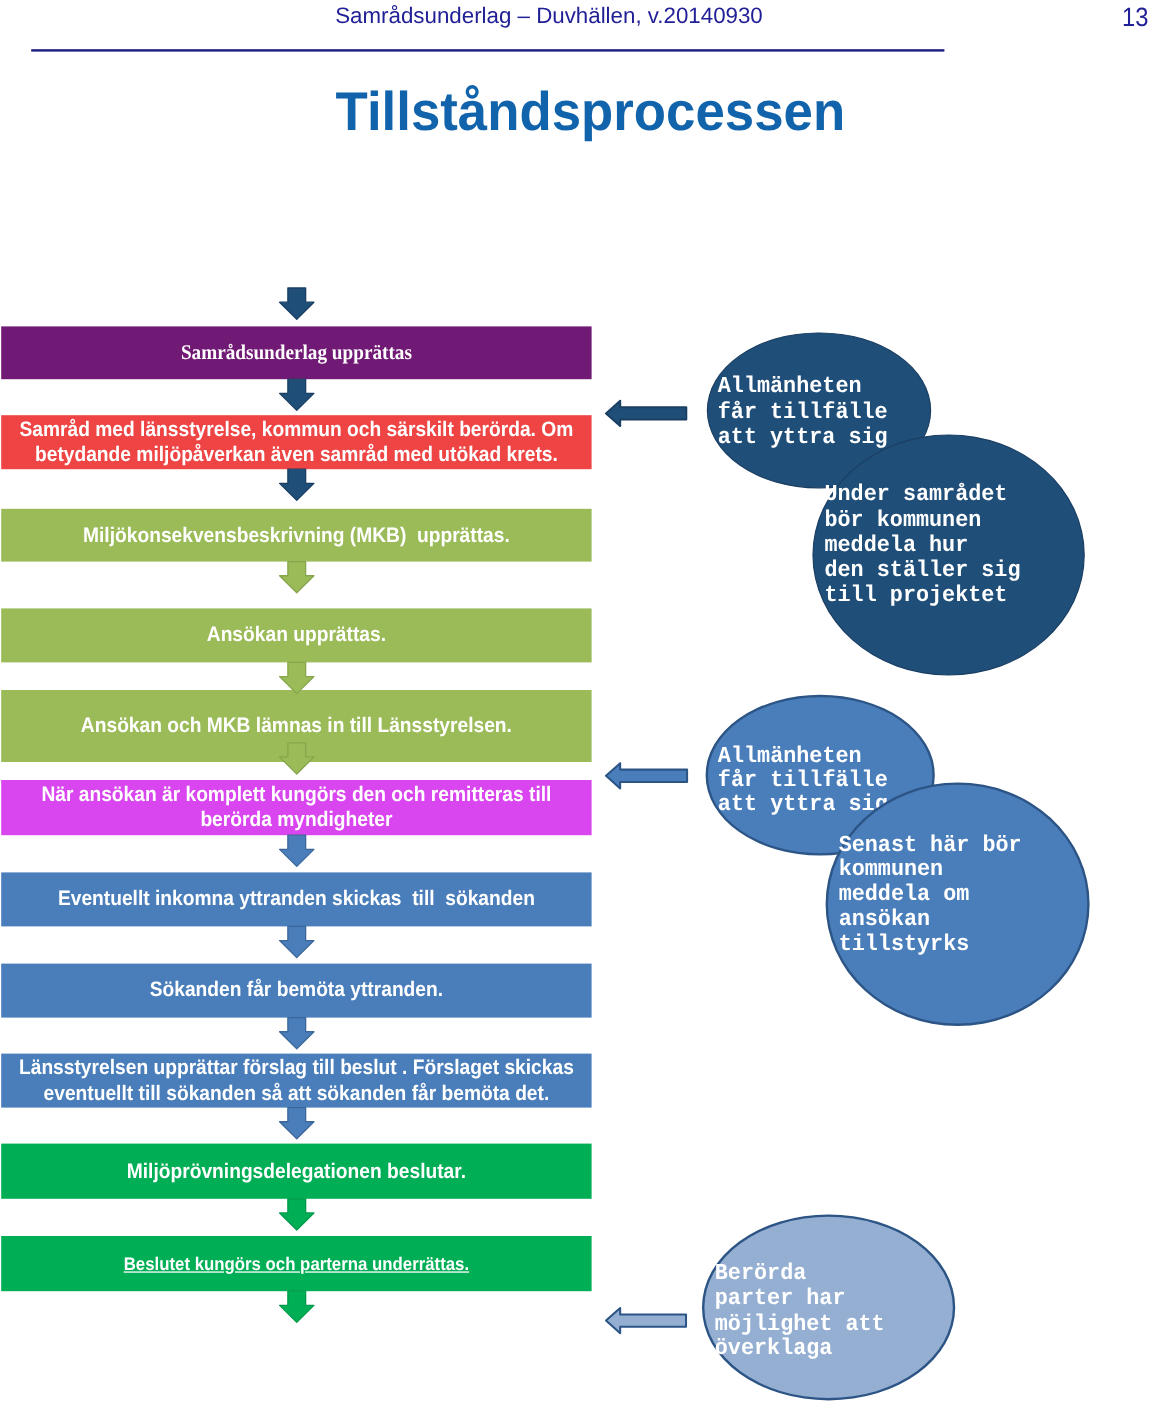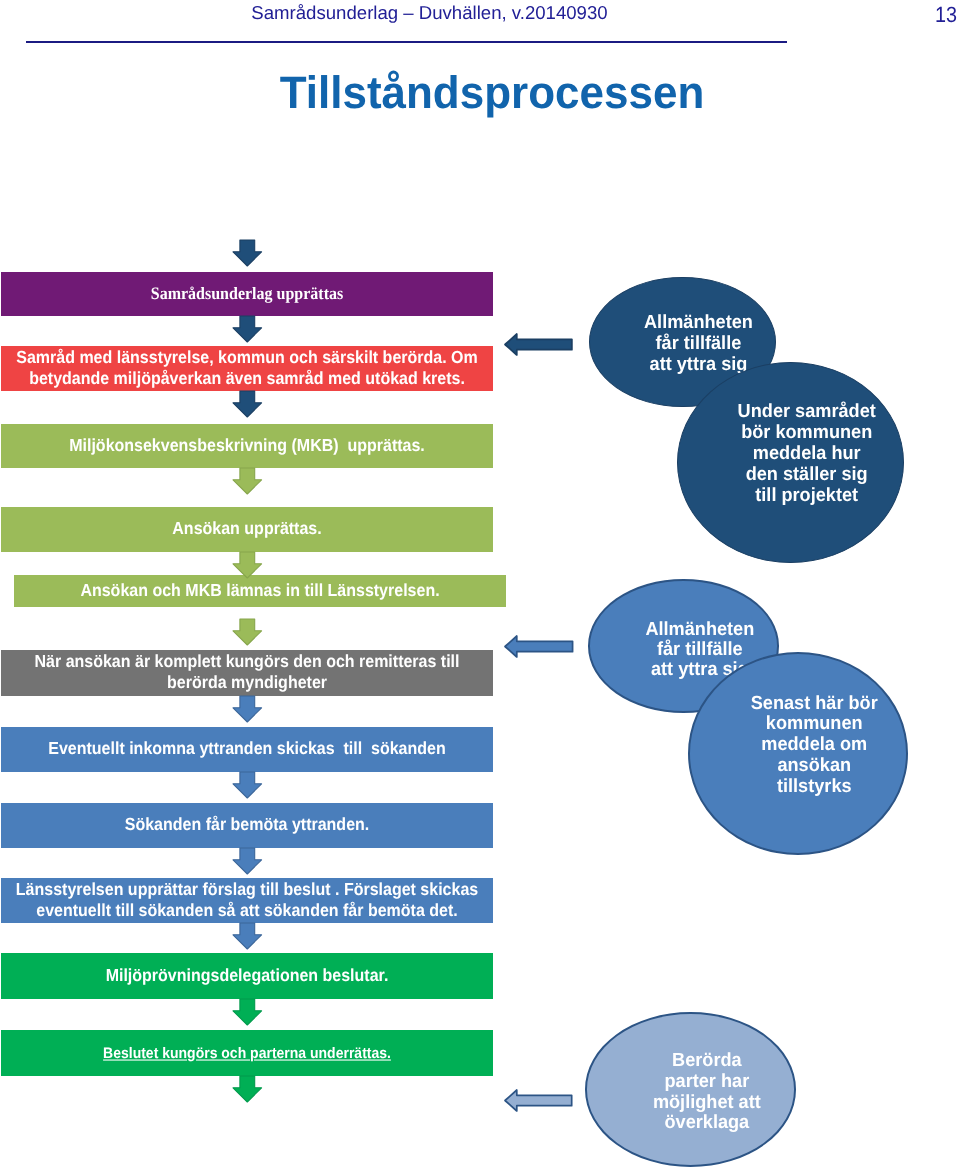--- a/index.html
+++ b/index.html
@@ -2,34 +2,34 @@
 <html><head>
 <meta charset="utf-8">
 <title>Tillståndsprocessen</title>
 <style>
   html,body{margin:0;padding:0;}
   body{width:960px;height:1170px;background:#ffffff;position:relative;overflow:hidden;
        font-family:"Liberation Sans",sans-serif;
        -webkit-font-smoothing:antialiased;text-rendering:geometricPrecision;}
   .page{position:absolute;left:0;top:0;width:960px;height:1170px;background:#ffffff;}
   #doc-title{position:absolute;left:0;top:2px;width:859px;text-align:center;
-       font-weight:normal;font-size:18.6px;color:#222096;white-space:nowrap;}
+       font-weight:normal;font-size:18.6px;color:#222096;white-space:nowrap;padding-left:28px;}
   #page-num{position:absolute;left:836px;top:2px;width:121px;text-align:right;
        font-size:22px;color:#222096;transform:scaleX(0.9);transform-origin:100% 50%;}
   #head-rule{position:absolute;left:26px;top:41px;width:761px;height:2.4px;background:#1B1B82;}
   #slide-title{position:absolute;left:12px;top:70px;width:960px;text-align:center;
        font-weight:bold;font-size:45.5px;color:#1164AC;line-height:1;transform:scaleX(0.967);}
   .box{position:absolute;box-sizing:border-box;}
   .box .txt{position:absolute;left:0;top:50%;width:100%;
        text-align:center;color:#ffffff;font-weight:bold;}
   .box .ln{display:block;white-space:pre;transform:scaleY(1.09);}
   .ellipse{position:absolute;border-radius:50%;}
-  .ellipse .txt{position:absolute;left:16px;top:50%;width:100%;
-       text-align:center;color:#ffffff;font-weight:bold;
-       font-family:Liberation Sans, sans-serif;}
+  .ellipse .txt{position:absolute;left:4px;top:50%;width:100%;
+       color:#ffffff;font-weight:bold;
+       font-family:Liberation Mono, monospace;}
   .ellipse .ln{display:block;white-space:pre;transform:scaleX(0.955);}
   svg.arrow{position:absolute;}
 </style>
 </head>
 <body>
 
 <div class="page">
   <div id="doc-title">Samrådsunderlag – Duvhällen, v.20140930</div>
   <div id="page-num">13</div>
   <div id="head-rule"></div>
@@ -49,26 +49,26 @@
   <div class="box" style="left:1px;top:424px;width:492px;height:44px;background:#9BBB59;">
     <div class="txt" style="font-size:16px;line-height:21px;margin-top:-10.5px;">
         <span class="ln">Miljökonsekvensbeskrivning (MKB)  upprättas.</span>
       </div>
   </div>
   <div class="box" style="left:1px;top:507px;width:492px;height:45px;background:#9BBB59;">
     <div class="txt" style="font-size:16px;line-height:21px;margin-top:-10.5px;">
         <span class="ln">Ansökan upprättas.</span>
       </div>
   </div>
-  <div class="box" style="left:14px;top:575px;width:492px;height:32px;background:#9BBB59;padding-left:33px;">
+  <div class="box" style="left:1px;top:575px;width:492px;height:60px;background:#9BBB59;padding-left:33px;">
     <div class="txt" style="font-size:16px;line-height:21px;margin-top:-10.5px;">
         <span class="ln">Ansökan och MKB lämnas in till Länsstyrelsen.</span>
       </div>
   </div>
-  <div class="box" style="left:1px;top:650px;width:492px;height:46px;background:#737373;">
+  <div class="box" style="left:1px;top:650px;width:492px;height:46px;background:#d946ef;">
     <div class="txt" style="font-size:16px;line-height:21px;margin-top:-21.0px;">
         <span class="ln">När ansökan är komplett kungörs den och remitteras till</span>
         <span class="ln">berörda myndigheter</span>
       </div>
   </div>
   <div class="box" style="left:1px;top:727px;width:492px;height:45px;background:#4A7EBB;">
     <div class="txt" style="font-size:16px;line-height:21px;margin-top:-10.5px;">
         <span class="ln">Eventuellt inkomna yttranden skickas  till  sökanden</span>
       </div>
   </div>

